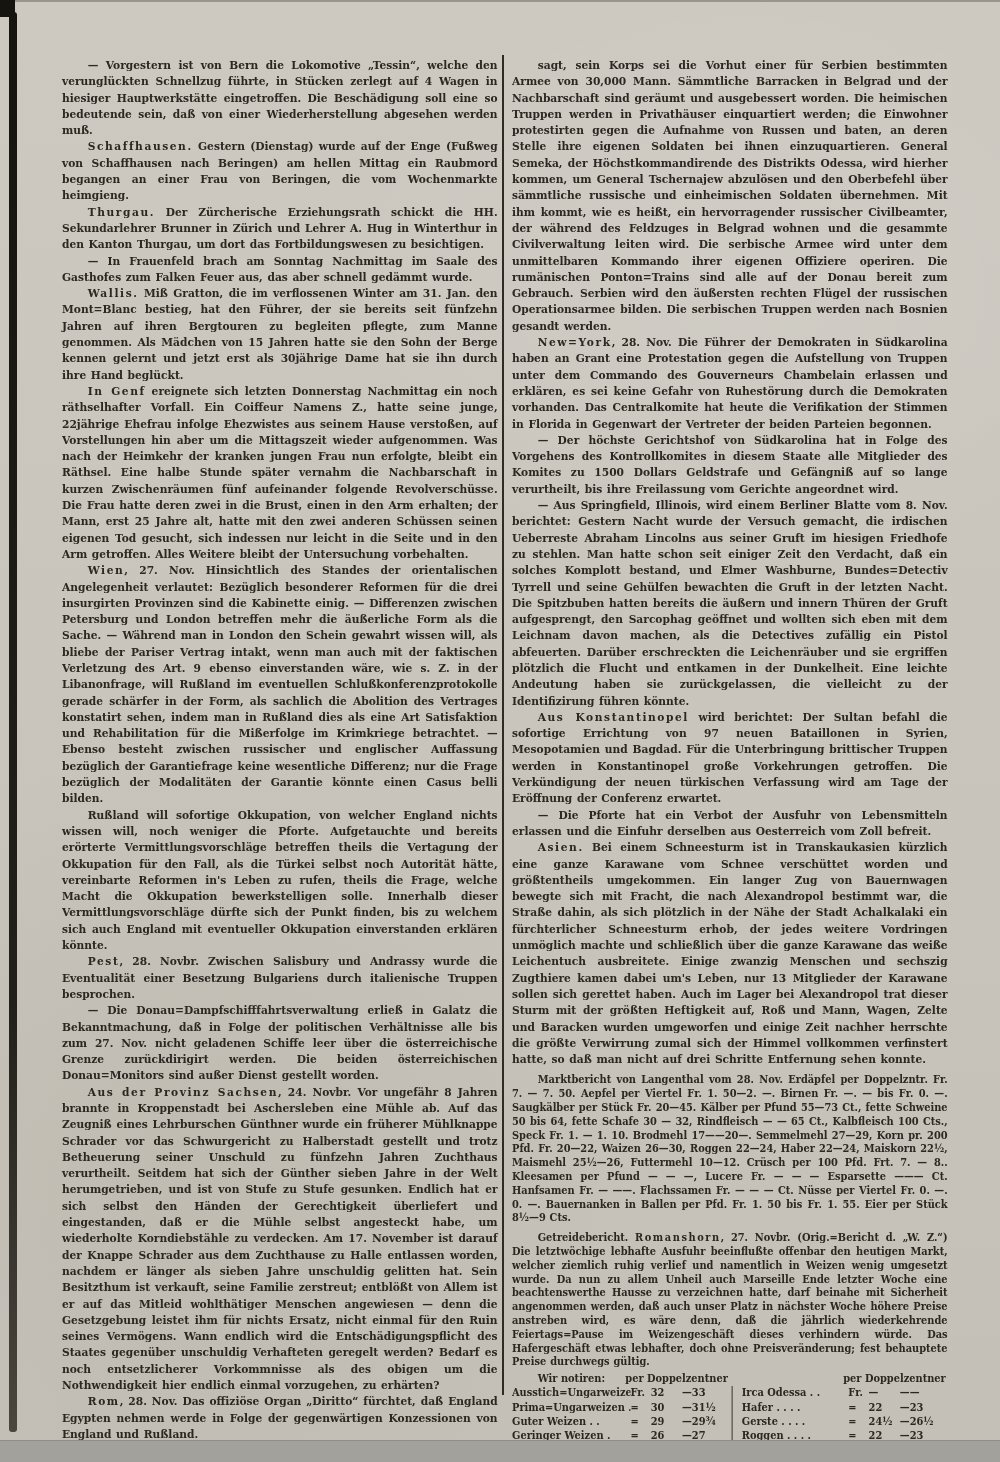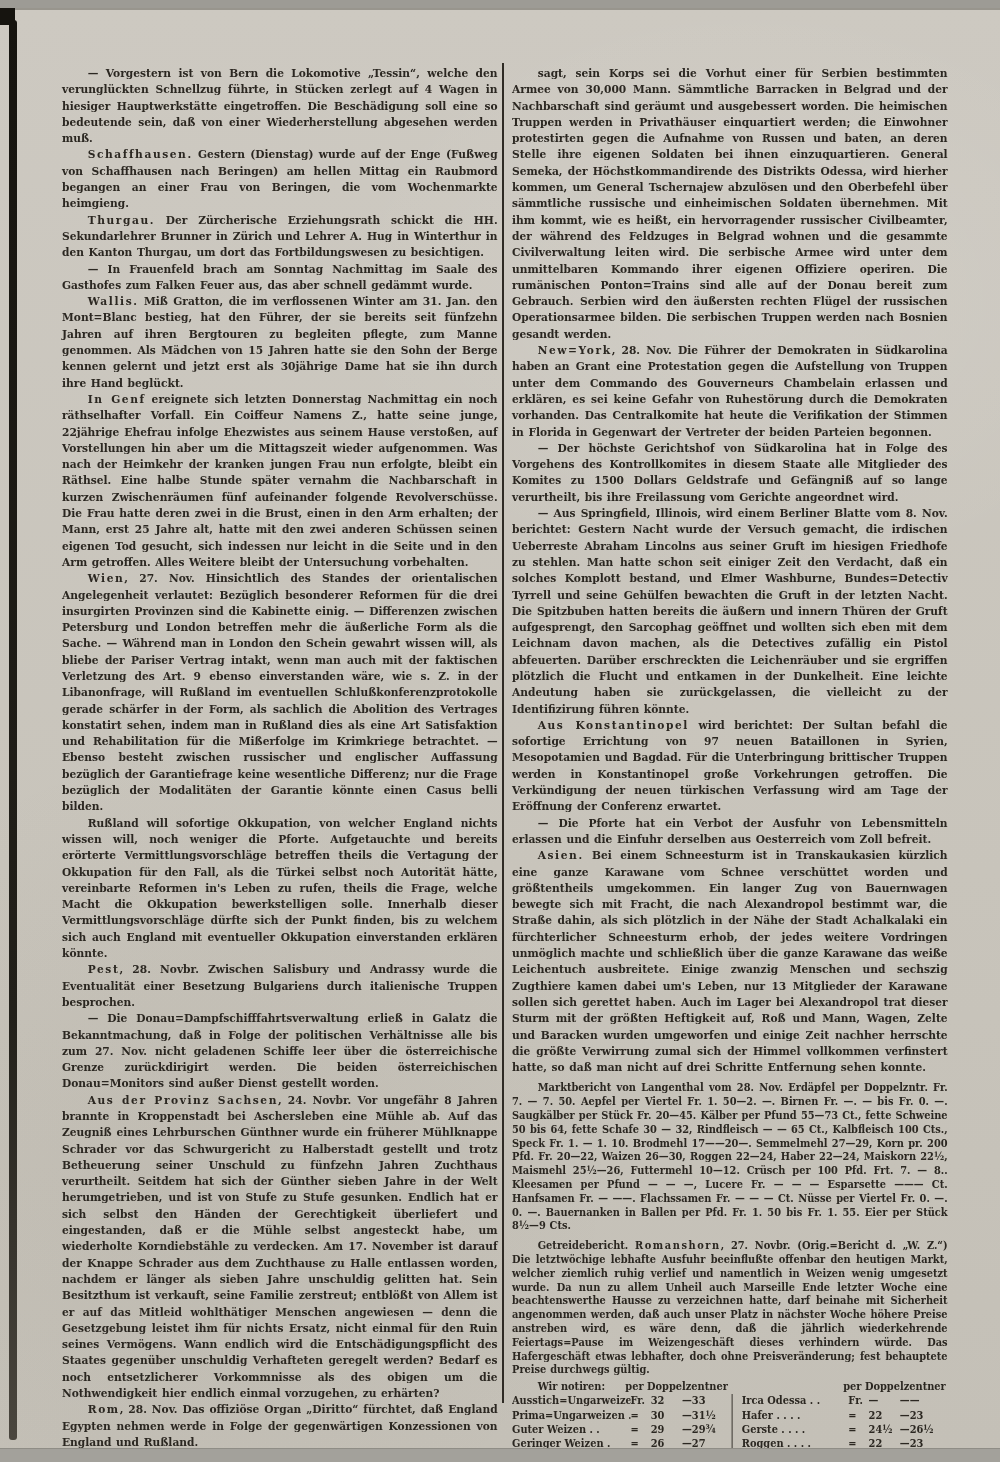--- a/index.html
+++ b/index.html
@@ -2,21 +2,21 @@
 <html lang="de"><head>
 <meta charset="utf-8">
 <style>
   html,body{margin:0;padding:0;}
   body{
     width:1000px;height:1462px;position:relative;overflow:hidden;
     background:#9d9b95;
     font-family:"DejaVu Serif","Liberation Serif",serif;
   }
   .page{
-    position:absolute;left:0;top:8px;width:1000px;height:1440px;
+    position:absolute;left:0;top:0;width:1000px;height:1440px;
     background:
       radial-gradient(ellipse 700px 500px at 75% 20%, rgba(255,255,255,.10), rgba(0,0,0,0) 60%),
       radial-gradient(ellipse 600px 600px at 20% 80%, rgba(90,80,60,.06), rgba(0,0,0,0) 70%),
       linear-gradient(#cdc9c1,#c8c4bb 60%,#c4c0b7);
   }
   .top-edge{position:absolute;left:0;top:0;width:1000px;height:2px;background:#6e6a62;opacity:.55;}
   .corner-mark{position:absolute;left:0;top:0;width:15px;height:17px;background:#16140f;}
   .gutter{position:absolute;left:9px;top:12px;width:8px;height:1420px;background:linear-gradient(#16140f,#22201a 70%,#4a463e);border-radius:3px;}
   .band{position:absolute;left:0;top:1440px;width:1000px;height:22px;background:#a3a19b;border-top:1px solid #8f8d86;}
   .divider{position:absolute;left:502px;top:55px;width:2px;height:1340px;background:#2e2a24;}

